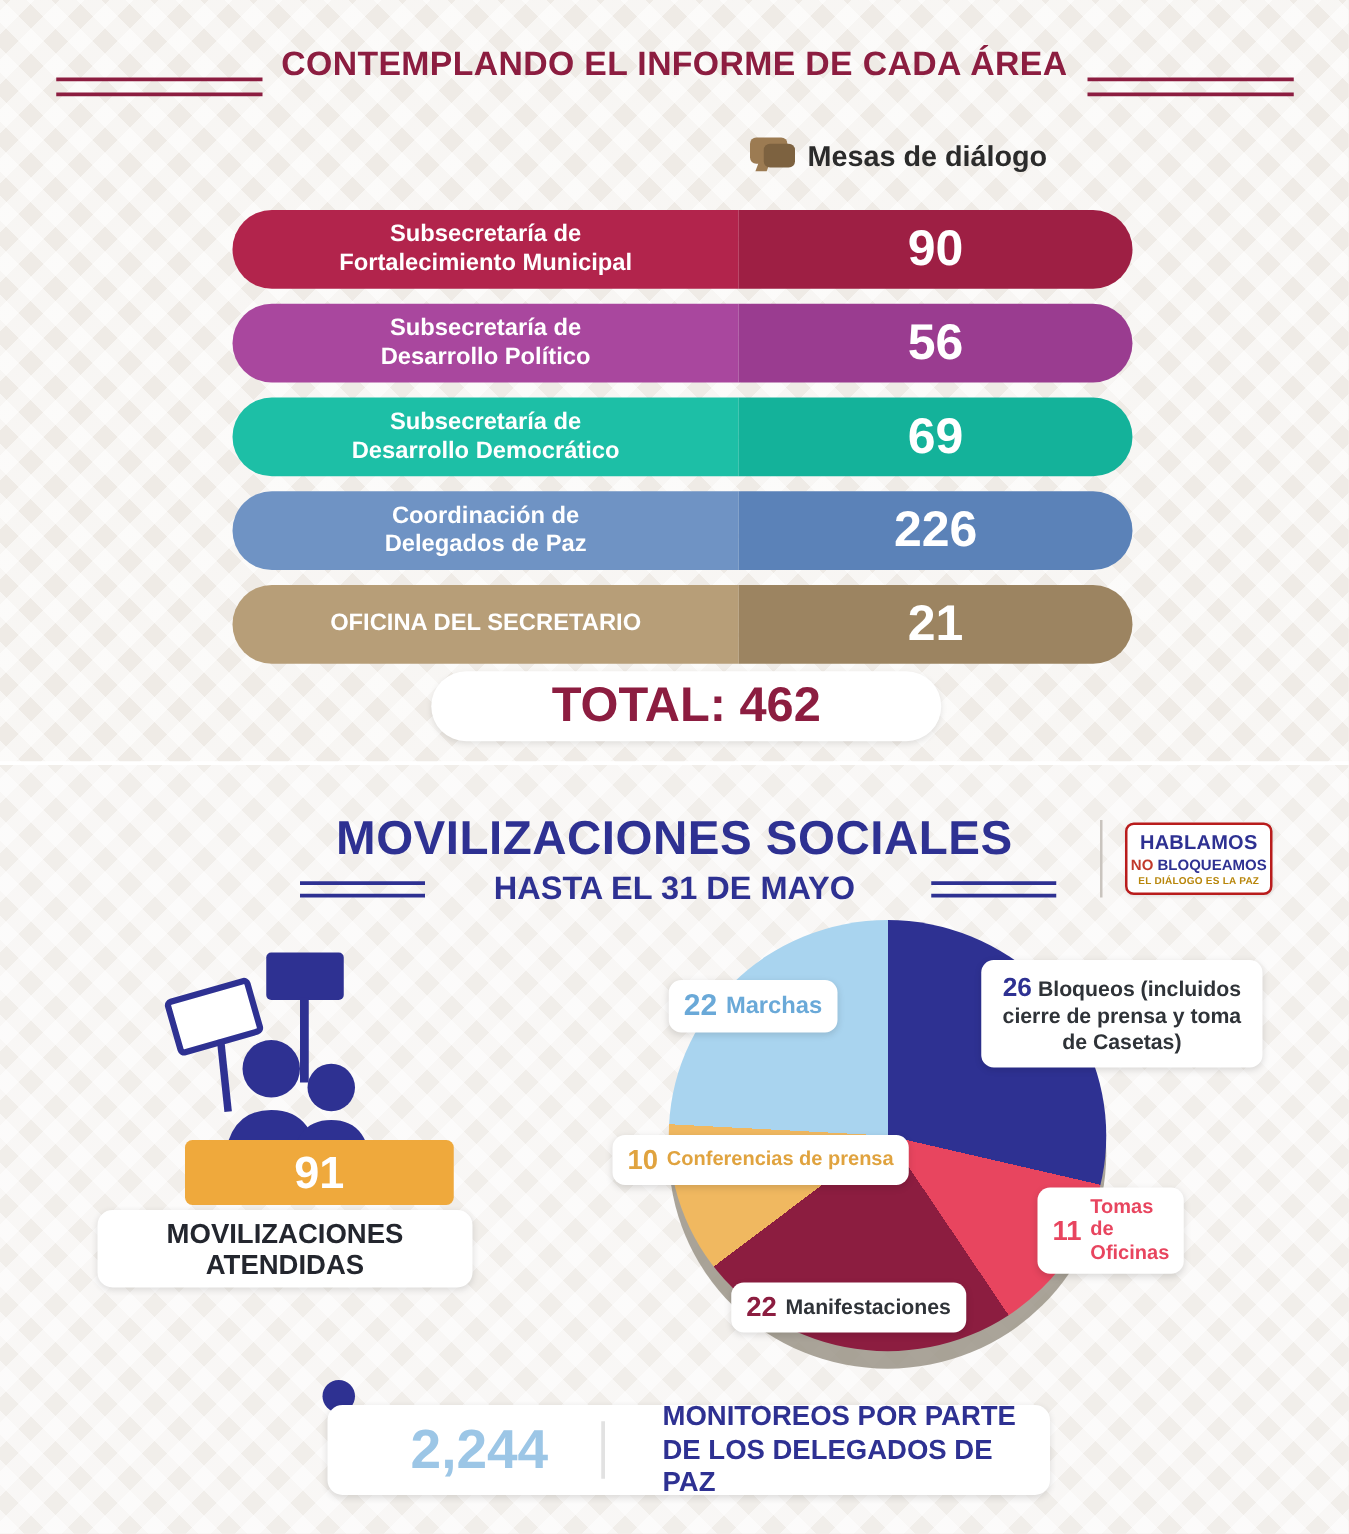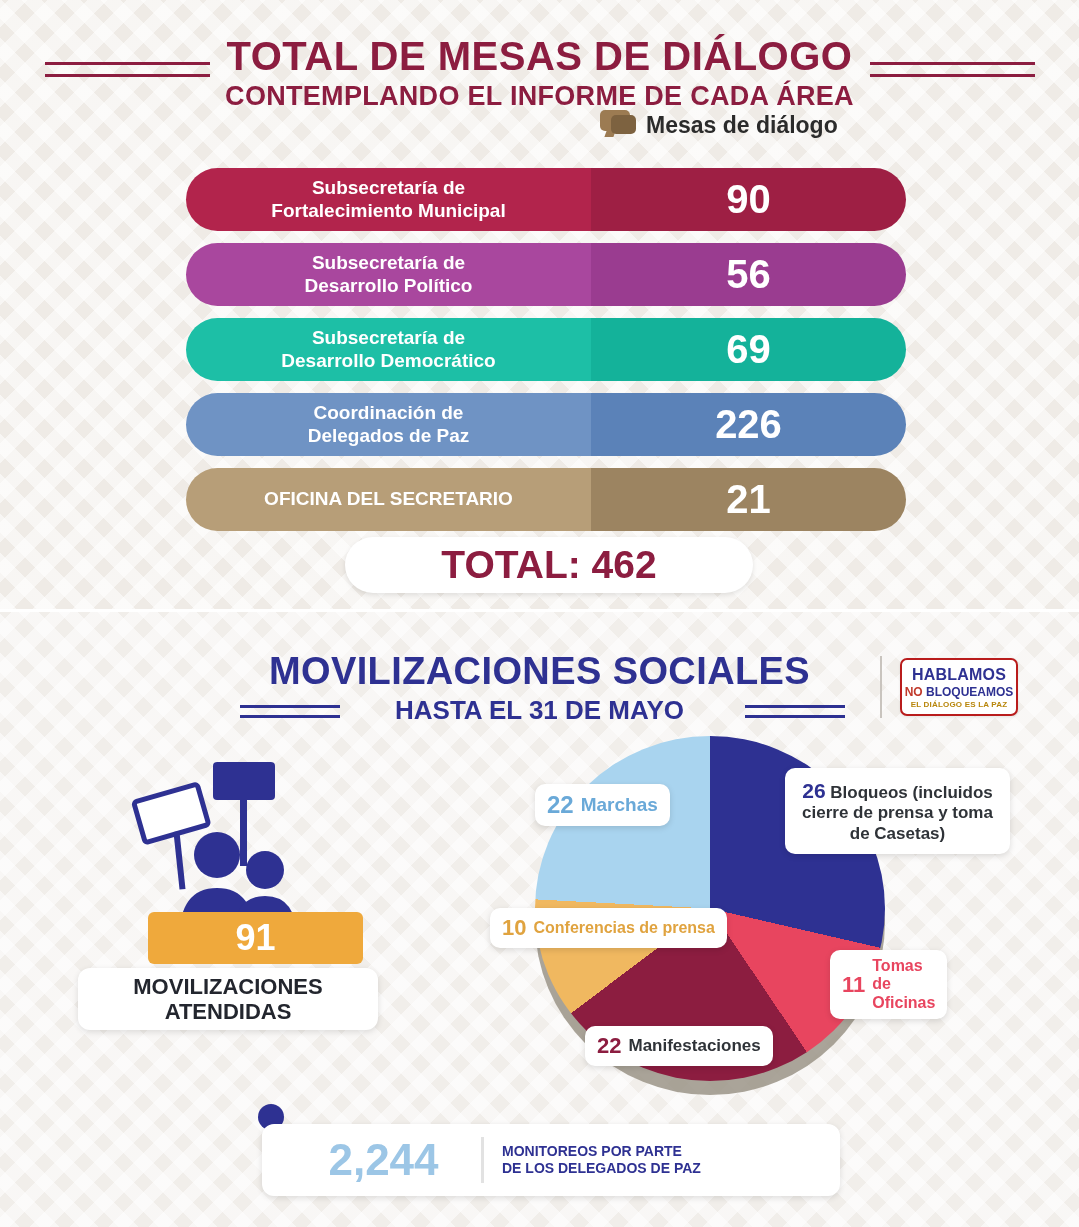--- a/index.html
+++ b/index.html
@@ -166,33 +166,32 @@
   
   .dot { position:absolute; left:258px; top:1104px; width:26px; height:26px; border-radius:50%; background:#2e3192; }
   .mon {
     position:absolute; left:262px; top:1124px; width:578px; height:72px;
     background:#ffffff; border-radius:12px; display:flex; align-items:center;
     box-shadow:0 2px 6px rgba(0,0,0,.12);
     padding-left:24px;
   }
   .mon .num { width:195px; text-align:center; font-size:44px; font-weight:bold; color:#9cc6e6; }
   .mon .sep { width:3px; height:46px; background:#e2e2e2; }
-  .mon .txt { flex:1; padding-left:18px; font-size:14px; font-weight:bold; color:#2e3192; line-height:1.2; }
+  .mon .txt { flex:1; padding-left:18px; font-size:22px; font-weight:bold; color:#2e3192; line-height:1.2;margin-left:28px; }
 </style>
 </head>
 <body>
 
 <div class="panel panel-top">
   <div class="rule l1"></div>
   <div class="rule l2"></div>
   <div class="rule r1"></div>
   <div class="rule r2"></div>
 
   <div class="top-head">
-    <div class="top-title">TOTAL DE MESAS DE DIÁLOGO</div>
     <div class="top-sub">CONTEMPLANDO EL INFORME DE CADA ÁREA</div>
   </div>
 
   <div class="legend">
     <div class="legend-icon">
       <div class="b1"></div>
         <div class="b2"></div>
     </div>
     <div class="legend-label">Mesas de diálogo</div>
   </div>

